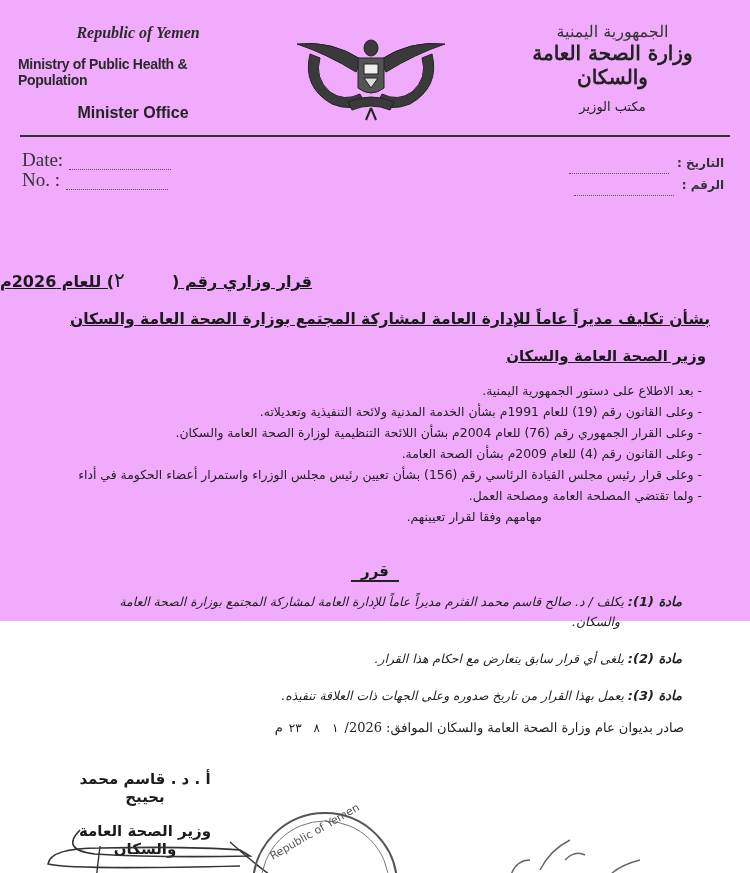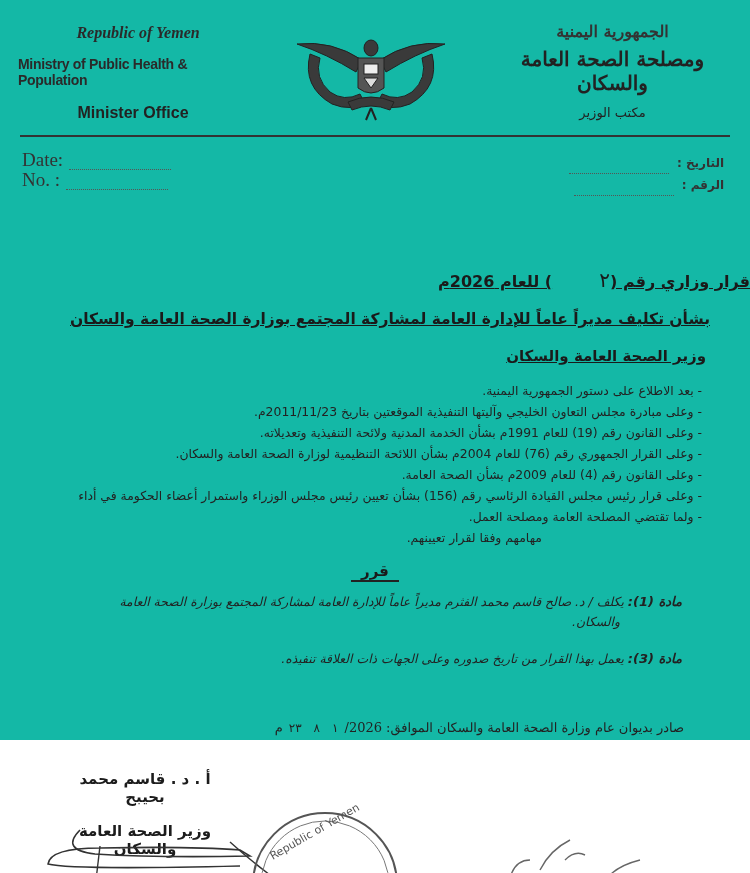--- a/index.html
+++ b/index.html
@@ -1,42 +1,42 @@
 <!DOCTYPE html>
 <html><head>
 <meta charset="utf-8">
 <style>
   html, body { margin: 0; padding: 0; background: #ffffff; }
   body { width: 750px; height: 873px; position: relative; overflow: hidden; font-family: "DejaVu Sans", sans-serif; color: #1a1a1a; }
-  .page { position: absolute; left: 0; top: 0; width: 750px; height: 740px; background: #14b8a6; }
+  .page { position: absolute; left: 0; top: 0; width: 750px; height: 621px; background: #f0abfc; }
 
   
   .hdr-en { position: absolute; left: 18px; top: 24px; width: 230px; text-align: center; }
   .hdr-en .republic { font-family: "Liberation Serif", serif; font-style: italic; font-weight: bold; font-size: 16px; color: #2a2a2a; margin-bottom: 14px; padding-left: 10px; }
   .hdr-en .ministry { font-family: "Liberation Sans", sans-serif; font-weight: bold; font-size: 14px; letter-spacing: -0.3px; color: #2a2a2a; margin-bottom: 16px; text-align: left; }
   .hdr-en .office { font-family: "Liberation Sans", sans-serif; font-weight: bold; font-size: 16px; color: #222; }
 
   .hdr-ar { position: absolute; right: 30px; top: 22px; width: 215px; text-align: center; direction: rtl; }
-  .hdr-ar .republic { font-family: "DejaVu Serif", serif; font-size: 16px; color: #333; margin-bottom: 6px; font-weight: bold; }
+  .hdr-ar .republic { font-family: "DejaVu Serif", serif; font-size: 16px; color: #333; margin-bottom: 0; }
   .hdr-ar .ministry { font-family: "DejaVu Serif", serif; font-size: 20px; font-weight: bold; color: #222; margin-bottom: 10px; }
   .hdr-ar .office { font-family: "DejaVu Sans", sans-serif; font-weight: normal; font-size: 13px; color: #222; }
 
   .emblem { position: absolute; left: 292px; top: 32px; width: 158px; height: 90px; }
 
   .hdr-rule { position: absolute; left: 20px; right: 20px; top: 135px; height: 2px; background: #333; }
 
   .meta-en { position: absolute; left: 22px; top: 150px; font-family: "Liberation Serif", serif; font-size: 19px; color: #333; line-height: 20px; }
   .meta-en .row { display: flex; align-items: flex-end; }
   .meta-en .line { display: inline-block; width: 102px; border-bottom: 1px dotted #555; margin-left: 6px; height: 12px; }
   .meta-ar { position: absolute; right: 26px; top: 152px; direction: rtl; font-size: 12px; font-weight: bold; color: #333; line-height: 22px; }
   .meta-ar .row { display: flex; align-items: flex-end; }
   .meta-ar .line { display: inline-block; width: 100px; border-bottom: 1px dotted #555; margin-right: 8px; height: 12px; }
 
   
-  .decision-title { position: absolute; left: 0; right: 0; top: 268px; text-align: right; direction: rtl; font-weight: bold; font-size: 16px; }
+  .decision-title { position: absolute; left: 0; right: 0; top: 268px; text-align: left; direction: rtl; font-weight: bold; font-size: 16px; }
   .decision-title span.u { text-decoration: underline; }
   .decision-title .num { display: inline-block; width: 58px; font-family: "DejaVu Serif", serif; font-weight: normal; font-size: 20px; }
   .subject { position: absolute; left: 70px; right: 40px; top: 310px; text-align: center; direction: rtl; font-weight: bold; font-size: 15.5px; text-decoration: underline; }
   .minister-head { position: absolute; right: 44px; top: 347px; direction: rtl; font-weight: bold; font-size: 15px; text-decoration: underline; }
 
   .preamble { position: absolute; right: 48px; top: 380px; width: 640px; direction: rtl; font-size: 12.4px; line-height: 21px; color: #222; }
   .preamble .item { white-space: nowrap; }
   .preamble .cont { padding-right: 160px; }
 
   .decides { position: absolute; left: 0; right: 0; top: 562px; text-align: center; direction: rtl; font-weight: bold; font-size: 15px; }
@@ -78,21 +78,21 @@
       <path d="M66 26 L92 26 L92 56 Q79 66 66 56 Z" fill="#555"></path>
       <rect x="72" y="32" width="14" height="10" fill="#eee"></rect>
       <path d="M72 46 L86 46 L79 56 Z" fill="#ddd"></path>
       <path d="M56 70 Q79 60 102 70 L98 78 Q79 70 60 78 Z"></path>
       <path d="M79 76 L74 88 M79 76 L84 88" stroke="#222" stroke-width="2"></path>
     </g>
   </svg>
 
   <div class="hdr-ar">
     <div class="republic">الجمهورية اليمنية</div>
-    <div class="ministry">ومصلحة الصحة العامة والسكان</div>
+    <div class="ministry">وزارة الصحة العامة والسكان</div>
     <div class="office">مكتب الوزير</div>
   </div>
 
   <div class="hdr-rule"></div>
 
   <div class="meta-en">
     <div class="row">
         <span>Date:</span>
         <span class="line"></span>
       </div>
@@ -115,36 +115,39 @@
   <div class="decision-title">
     <span class="u">قرار وزاري رقم (</span><span class="num">٢</span><span class="u">) للعام 2026م</span>
   </div>
 
   <div class="subject">بشأن تكليف مديراً عاماً للإدارة العامة لمشاركة المجتمع بوزارة الصحة العامة والسكان</div>
 
   <div class="minister-head">وزير الصحة العامة والسكان</div>
 
   <div class="preamble">
     <div class="item">- بعد الاطلاع على دستور الجمهورية اليمنية.</div>
-    <div class="item">- وعلى مبادرة مجلس التعاون الخليجي وآليتها التنفيذية الموقعتين بتاريخ 2011/11/23م.</div>
     <div class="item">- وعلى القانون رقم (19) للعام 1991م بشأن الخدمة المدنية ولائحة التنفيذية وتعديلاته.</div>
     <div class="item">- وعلى القرار الجمهوري رقم (76) للعام 2004م بشأن اللائحة التنظيمية لوزارة الصحة العامة والسكان.</div>
     <div class="item">- وعلى القانون رقم (4) للعام 2009م بشأن الصحة العامة.</div>
     <div class="item">- وعلى قرار رئيس مجلس القيادة الرئاسي رقم (156) بشأن تعيين رئيس مجلس الوزراء واستمرار أعضاء الحكومة في أداء</div>
     <div class="item">- ولما تقتضي المصلحة العامة ومصلحة العمل.</div>
     <div class="item cont">مهامهم وفقا لقرار تعيينهم.</div>
   </div>
 
   <div class="decides"><span>قرر</span></div>
 
   <div class="articles">
     <div class="art">
       <b>مادة (1):</b>
       <span>يكلف / د. صالح قاسم محمد الفثرم مديراً عاماً للإدارة العامة لمشاركة المجتمع بوزارة الصحة العامة</span>
       <div class="cont">والسكان.</div>
+    </div>
+    <div class="art">
+      <b>مادة (2):</b>
+      <span>يلغى أي قرار سابق يتعارض مع احكام هذا القرار.</span>
     </div>
     <div class="art">
       <b>مادة (3):</b>
       <span>يعمل بهذا القرار من تاريخ صدوره وعلى الجهات ذات العلاقة تنفيذه.</span>
     </div>
   </div>
 
   <div class="issued">
     <span>صادر بديوان عام وزارة الصحة العامة والسكان الموافق:</span>
     <span class="num">٢٣</span><span class="num">٨</span><span class="num">١</span><span>/2026م</span>

